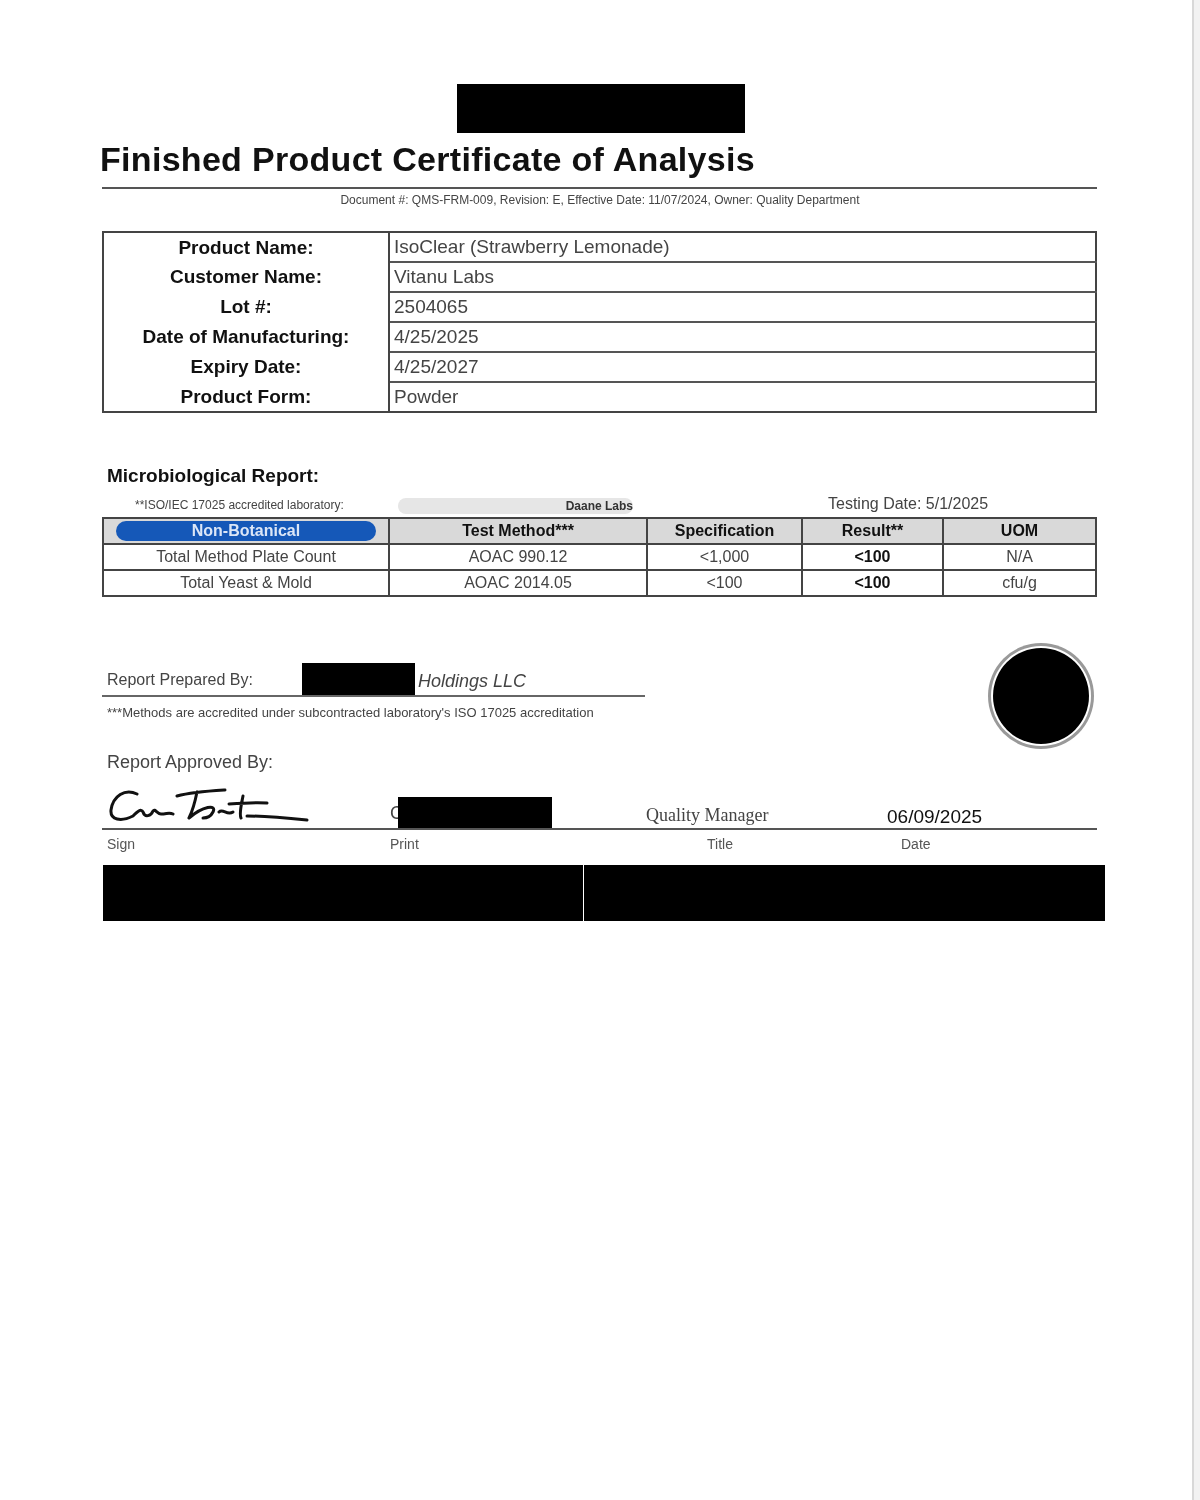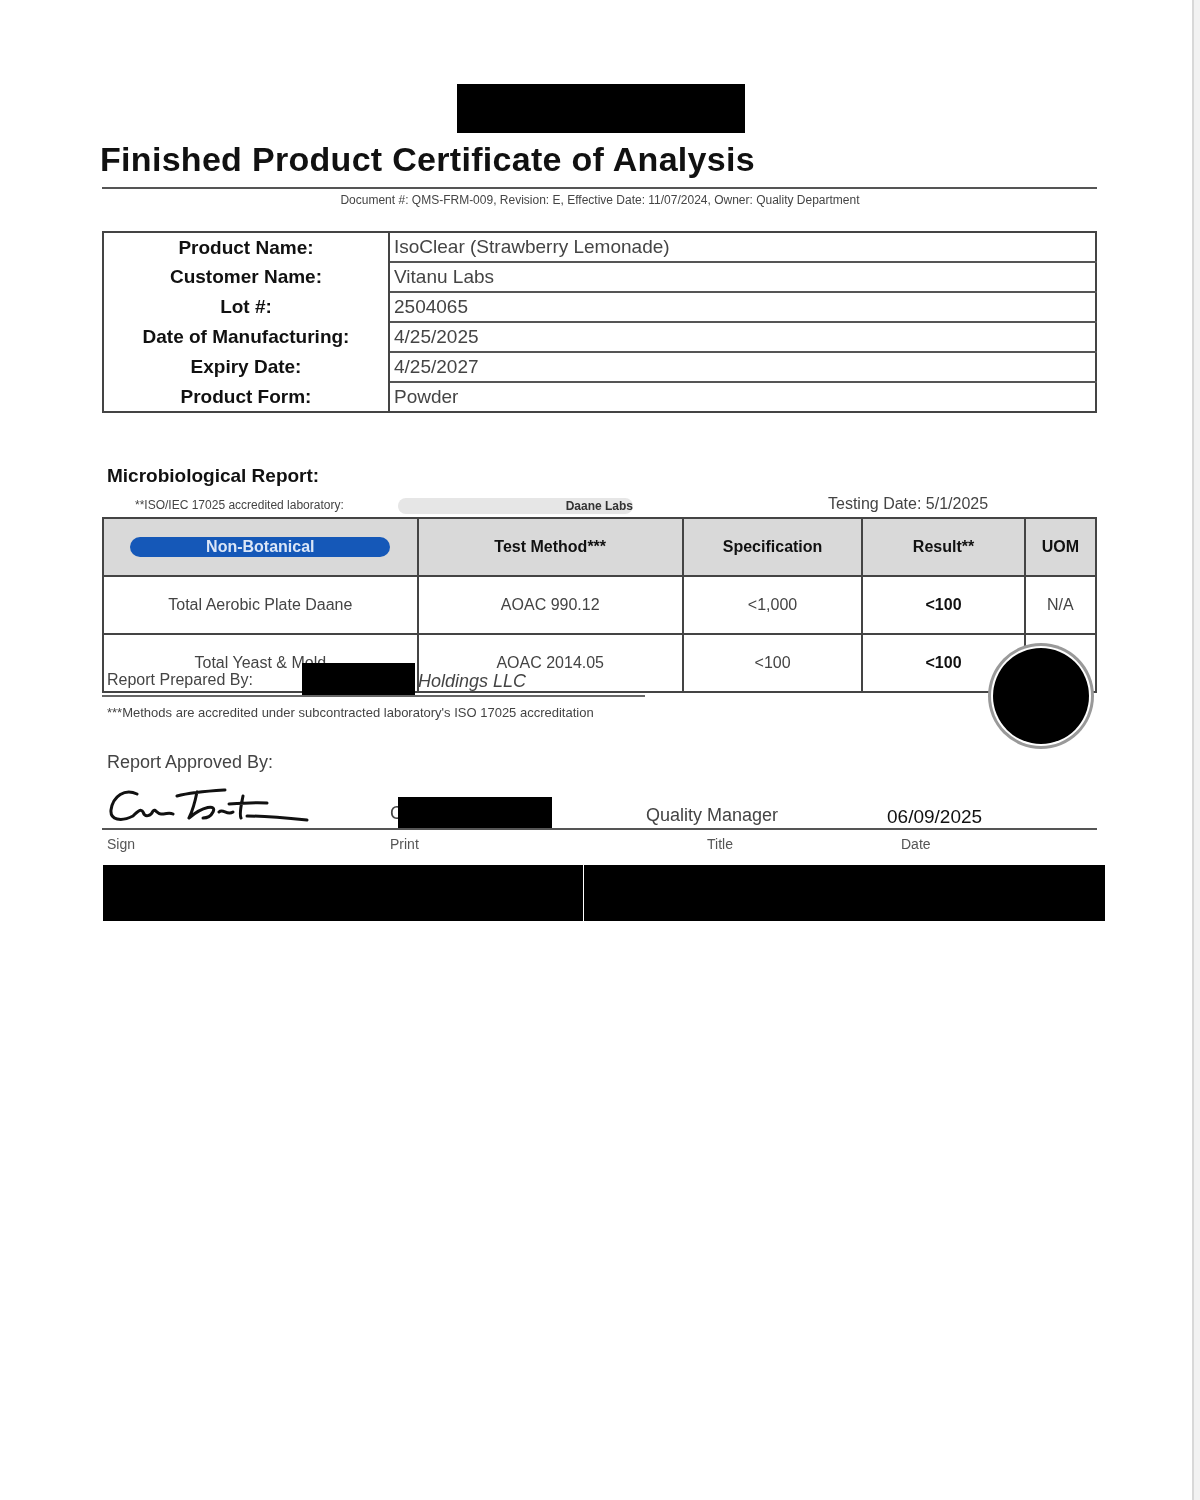--- a/index.html
+++ b/index.html
@@ -18,36 +18,36 @@
   table.info td.lab { width: 284px; text-align: center; font-weight: bold; color: #111; border-right: 2px solid #444; }
   table.info td.val { padding-left: 4px; color: #444; border-bottom: 2px solid #555; }
   table.info tr:last-child td.val { border-bottom: none; }
 
   .micro-h { position: absolute; left: 107px; top: 465px; font-weight: bold; font-size: 19px; color: #111; }
   .iso-note { position: absolute; left: 135px; top: 498px; font-size: 12px; color: #444; }
   .lab-pill { position: absolute; left: 398px; top: 498px; width: 235px; height: 16px; background: #e6e6e6; border-radius: 8px; text-align: right; font-size: 12px; font-weight: bold; color: #333; line-height: 16px; }
   .test-date { position: absolute; left: 828px; top: 495px; font-size: 16px; color: #444; }
 
   table.micro { position: absolute; left: 102px; top: 517px; width: 995px; border-collapse: collapse; border: 2px solid #444; }
-  table.micro th, table.micro td { border: 2px solid #444; height: 24px; padding: 16px; text-align: center; font-size: 16px; color: #444; }
+  table.micro th, table.micro td { border: 2px solid #444; height: 24px; padding: 0; text-align: center; font-size: 16px; color: #444; }
   table.micro th { background: #d9d9d9; color: #111; font-weight: bold; }
   .pill-blue { display: inline-block; width: 260px; height: 20px; line-height: 20px; background: #1558b8; color: #dbe6f7; border-radius: 10px; font-weight: bold; font-size: 16px; }
   .bold { font-weight: bold; color: #111 !important; }
   .ital { font-style: italic; }
 
   .prep-label { position: absolute; left: 107px; top: 671px; font-size: 16px; color: #444; }
   .prep-company { position: absolute; left: 418px; top: 671px; font-size: 18px; color: #444; font-style: italic; }
   .prep-rule { position: absolute; left: 102px; top: 695px; width: 543px; height: 2px; background: #666; }
   .methods-note { position: absolute; left: 107px; top: 705px; font-size: 13px; color: #444; }
   .seal { position: absolute; left: 993px; top: 648px; width: 96px; height: 96px; border-radius: 50%; background: #000; box-shadow: 0 0 0 2px #fff, 0 0 0 5px #999; }
 
   .appr-label { position: absolute; left: 107px; top: 752px; font-size: 18px; color: #444; }
   .sig { position: absolute; left: 107px; top: 786px; }
   .print-c { position: absolute; left: 390px; top: 803px; font-size: 18px; color: #444; }
-  .title-val { position: absolute; left: 646px; top: 805px; font-size: 18px; color: #444; }
+  .title-val { position: absolute; left: 646px; top: 805px; font-size: 18px; color: #444; font-family: Liberation Serif, serif; }
   .date-val { position: absolute; left: 887px; top: 806px; font-size: 19px; color: #111; }
   .sig-rule { position: absolute; left: 102px; top: 828px; width: 995px; height: 2px; background: #555; }
   .cap { position: absolute; top: 836px; font-size: 14px; color: #555; }
 </style>
 </head>
 <body>
 
 <div class="scroll-edge"></div>
 
 <div class="redact" style="left:457px;top:84px;width:288px;height:49px;"></div>
@@ -93,21 +93,21 @@
 <table class="micro">
   <tbody>
       <tr>
     <th style="width:284px;"><span class="pill-blue">Non-Botanical</span></th>
     <th style="width:256px;">Test Method***</th>
     <th style="width:153px;">Specification</th>
     <th style="width:139px;">Result**</th>
     <th>UOM</th>
   </tr>
   <tr>
-    <td>Total Aerobic Plate Daane</td>
+    <td>Total Method Plate Count</td>
     <td>AOAC 990.12</td>
     <td>&lt;1,000</td>
     <td class="bold">&lt;100</td>
     <td>N/A</td>
   </tr>
   <tr>
     <td>Total Yeast &amp; Mold</td>
     <td>AOAC 2014.05</td>
     <td>&lt;100</td>
     <td class="bold">&lt;100</td>

